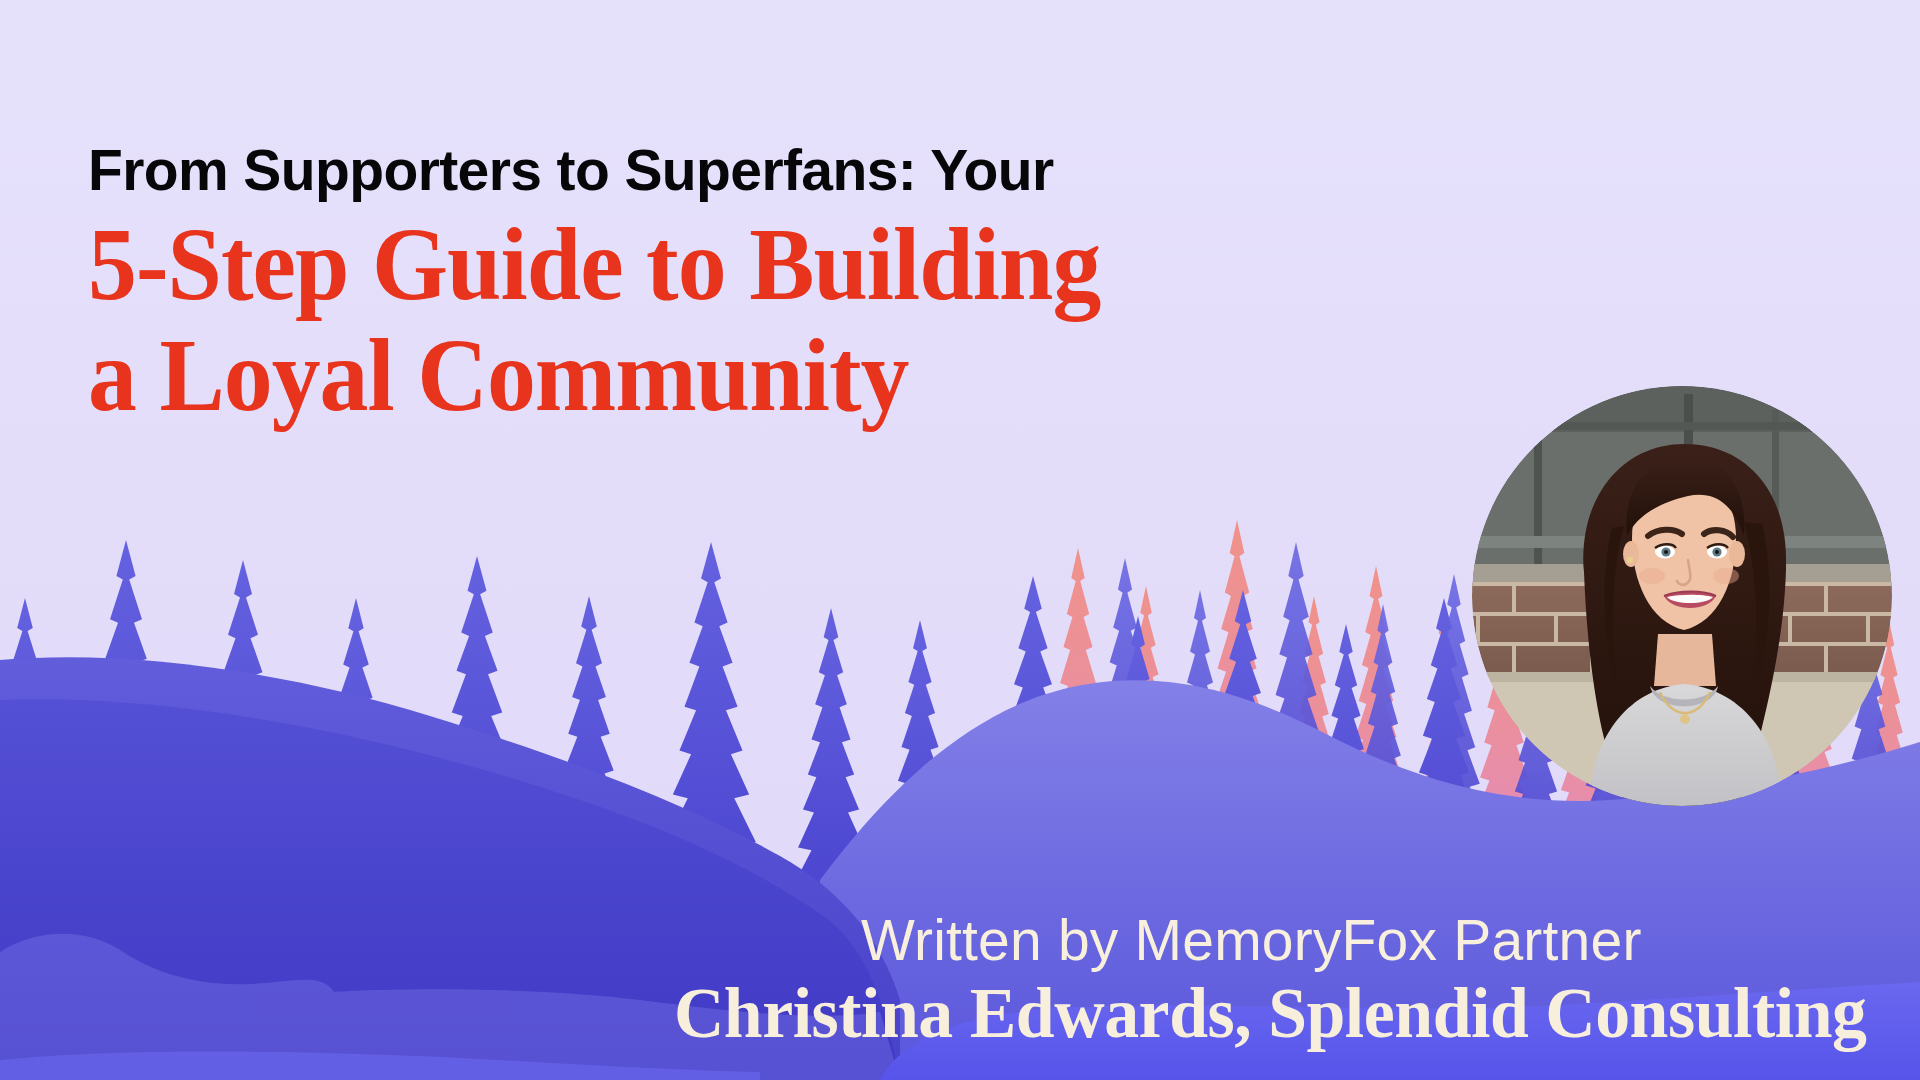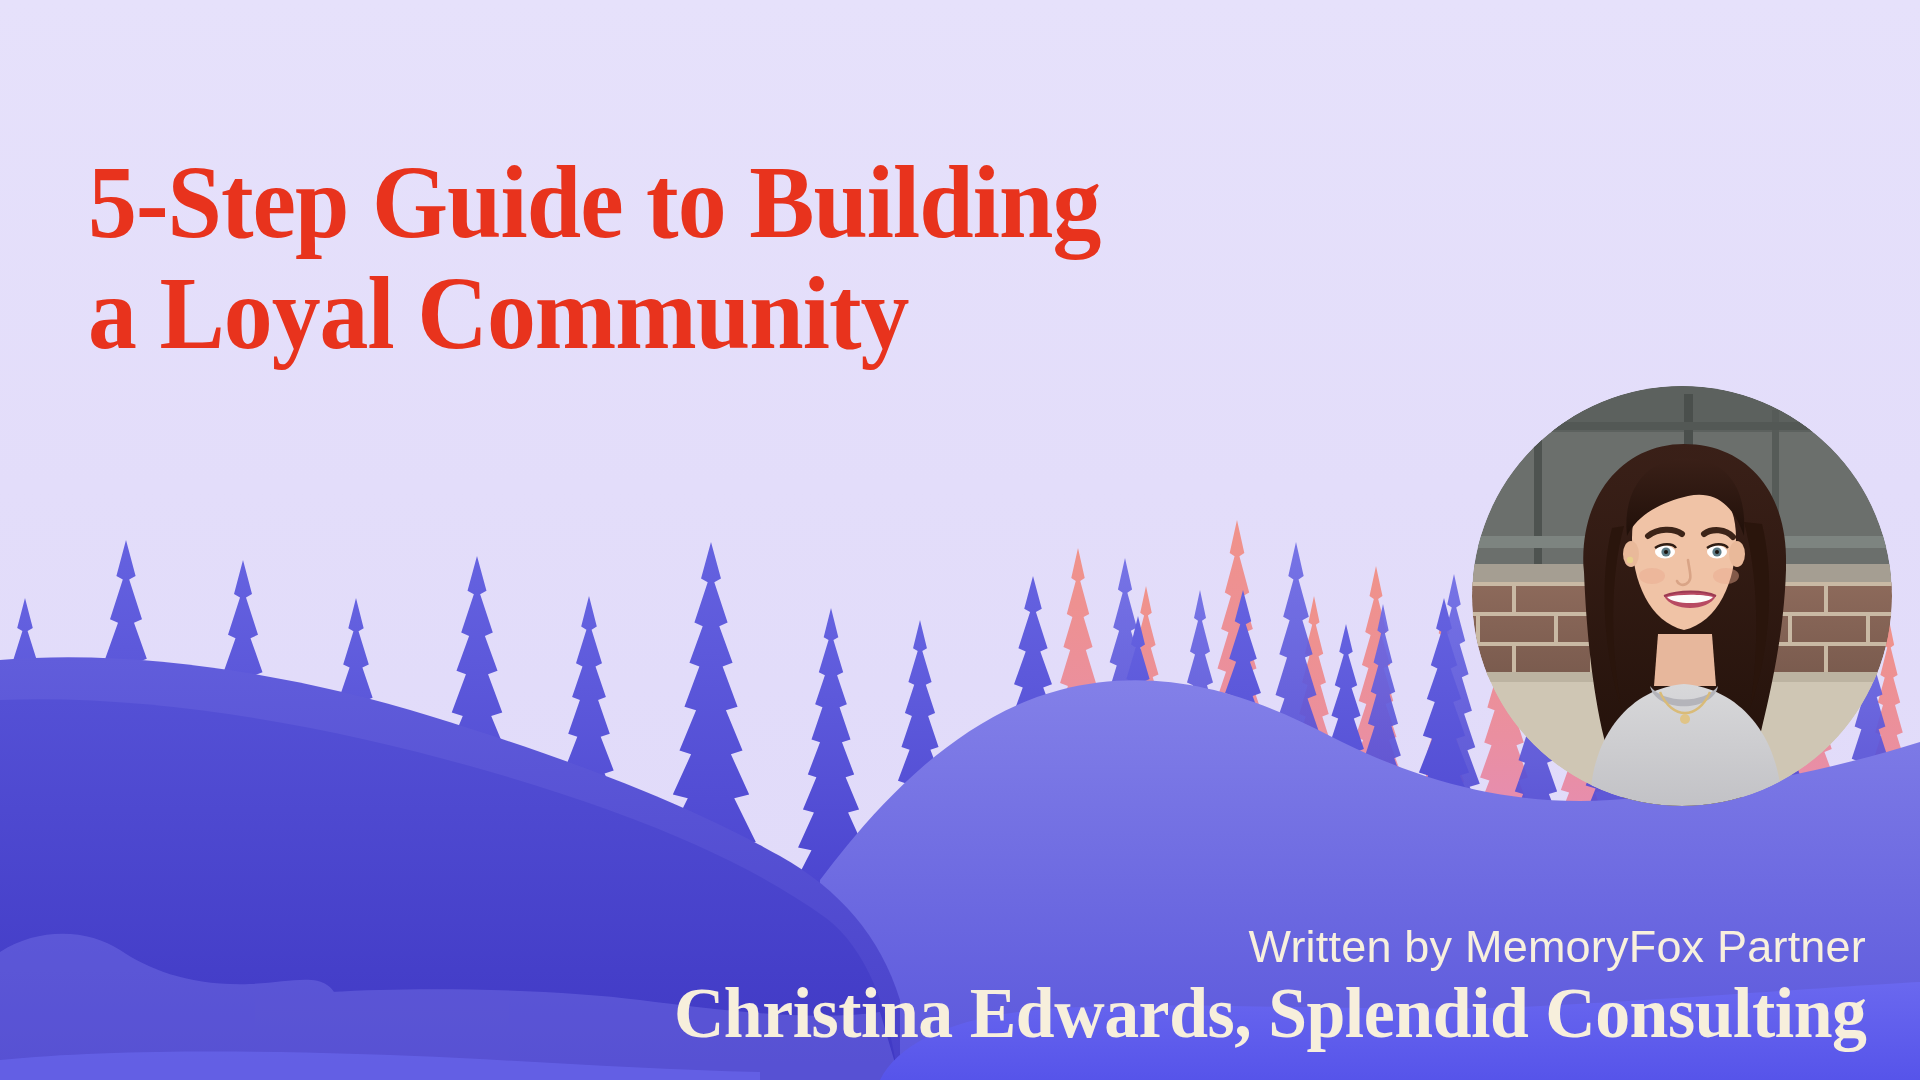--- a/index.html
+++ b/index.html
@@ -64,26 +64,27 @@
   
   .author-block {
     position:absolute;
     right:54px;
     bottom:26px;
     text-align:right;
     z-index:7;
   }
   .author-prefix {
     font-family:"Liberation Sans", sans-serif;
-    font-size:45px;
+    font-size:57px;
     font-weight:400;
     color:#f8f0dd;
     letter-spacing:0.2px;
     line-height:1.1;
     white-space:nowrap;
+    text-align:center;
   }
   .author-name {
     font-family:"Liberation Serif", serif;
     font-weight:700;
     font-size:72px;
     line-height:1.12;
     letter-spacing:-0.5px;
     color:#f7efdc;
     transform:scaleX(0.97);
     transform-origin:right center;
@@ -360,20 +361,21 @@
                  C 234 219, 202 219, 195 211 Z" fill="#fdfcfa"></path>
         <path d="M192 210 C 206 204, 232 204, 244 210" fill="none" stroke="#9c3a52" stroke-width="2"></path>
 
         <ellipse cx="180" cy="190" rx="13" ry="8" fill="#e9a98f" opacity="0.45"></ellipse>
         <ellipse cx="254" cy="190" rx="13" ry="8" fill="#e9a98f" opacity="0.45"></ellipse>
       </g>
     </svg>
   </div>
 
   <div class="headline-block">
+    <div class="kicker">From Supporters to Superfans: Your</div>
     <div class="main-title">
       <span class="l1">5-Step Guide to Building</span>
       <span class="l2">a Loyal Community</span>
     </div>
   </div>
 
   <div class="author-block">
     <div class="author-prefix">Written by MemoryFox Partner</div>
     <div class="author-name">Christina Edwards, Splendid Consulting</div>
   </div>

